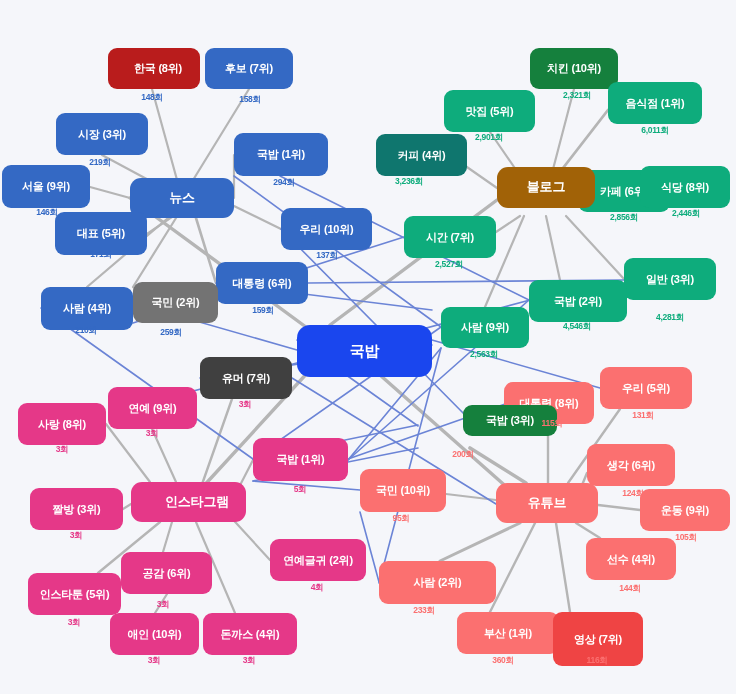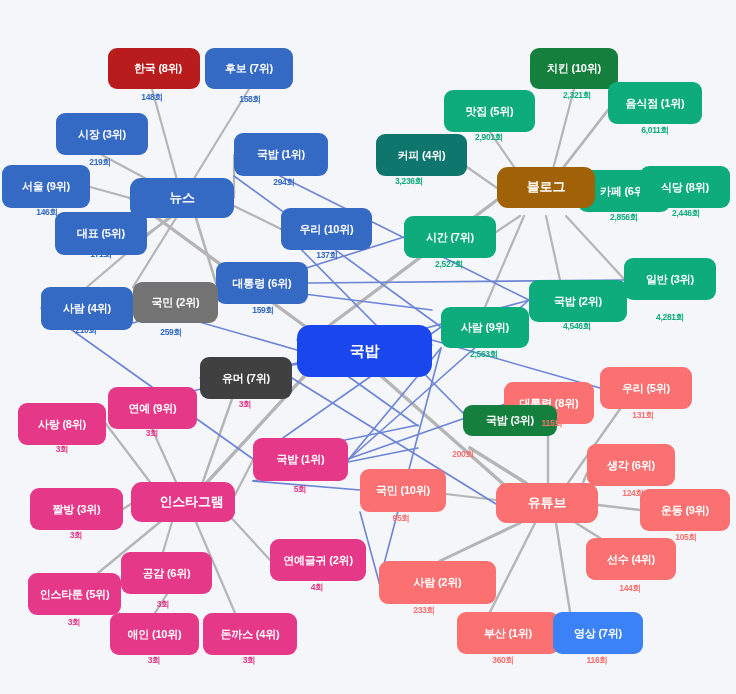--- a/index.html
+++ b/index.html
@@ -211,21 +211,21 @@
       </div>
       <div class="node leaf" style="left: 18px; top: 403px; width: 88px; height: 42px; background: rgb(229, 56, 136);">
         <span>사랑 (8위)</span>
       </div>
       <div class="node leaf" style="left: 253px; top: 438px; width: 95px; height: 43px; background: rgb(229, 56, 136);">
         <span>국밥 (1위)</span>
       </div>
       <div class="node leaf" style="left: 30px; top: 488px; width: 93px; height: 42px; background: rgb(229, 56, 136);">
         <span>짤방 (3위)</span>
       </div>
-      <div class="node hub" style="left: 131px; top: 482px; width: 104px; height: 40px; background: rgb(229, 56, 136); padding-left: 17px;">
+      <div class="node hub" style="left: 131px; top: 482px; width: 115px; height: 40px; background: rgb(229, 56, 136); padding-left: 17px;">
         <span>인스타그램</span>
       </div>
       <div class="node leaf" style="left: 270px; top: 539px; width: 96px; height: 42px; background: rgb(229, 56, 136);">
         <span>연예글귀 (2위)</span>
       </div>
       <div class="node leaf" style="left: 28px; top: 573px; width: 93px; height: 42px; background: rgb(229, 56, 136);">
         <span>인스타툰 (5위)</span>
       </div>
       <div class="node leaf" style="left: 121px; top: 552px; width: 91px; height: 42px; background: rgb(229, 56, 136);">
         <span>공감 (6위)</span>
@@ -259,21 +259,21 @@
       </div>
       <div class="node leaf" style="left: 586px; top: 538px; width: 90px; height: 42px; background: rgb(251, 112, 112);">
         <span>선수 (4위)</span>
       </div>
       <div class="node leaf" style="left: 379px; top: 561px; width: 117px; height: 43px; background: rgb(251, 112, 112);">
         <span>사람 (2위)</span>
       </div>
       <div class="node leaf" style="left: 457px; top: 612px; width: 102px; height: 42px; background: rgb(251, 112, 112);">
         <span>부산 (1위)</span>
       </div>
-      <div class="node leaf" style="left: 553px; top: 612px; width: 90px; height: 42px; background: #3b82f6;">
+      <div class="node leaf" style="left: 553px; top: 612px; width: 90px; height: 54px; background: #ef4444;">
         <span>영상 (7위)</span>
       </div>
       <div class="node center" style="left: 297px; top: 325px; width: 135px; height: 52px; background: rgb(26, 70, 238);">
         <span>국밥</span>
       </div>
     </div>
   <div id="label-layer">
       <div class="edge-label" style="left: 152px; top: 98px; color: rgb(52, 105, 196);">148회</div>
       <div class="edge-label" style="left: 250px; top: 100px; color: rgb(52, 105, 196);">158회</div>
       <div class="edge-label" style="left: 100px; top: 163px; color: rgb(52, 105, 196);">219회</div>

